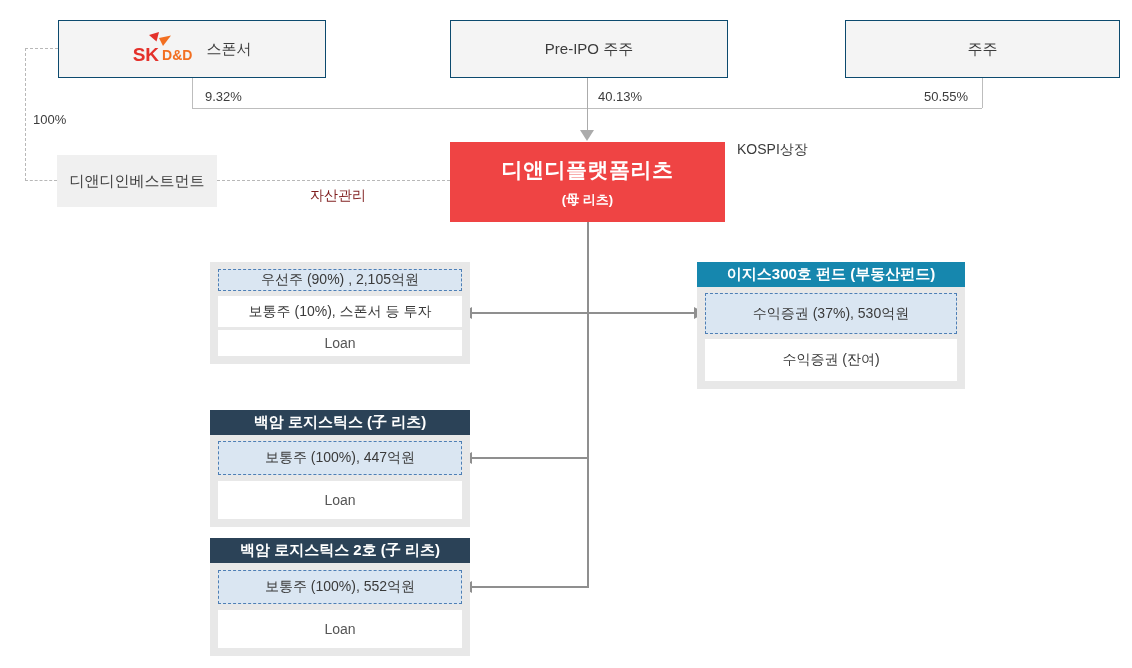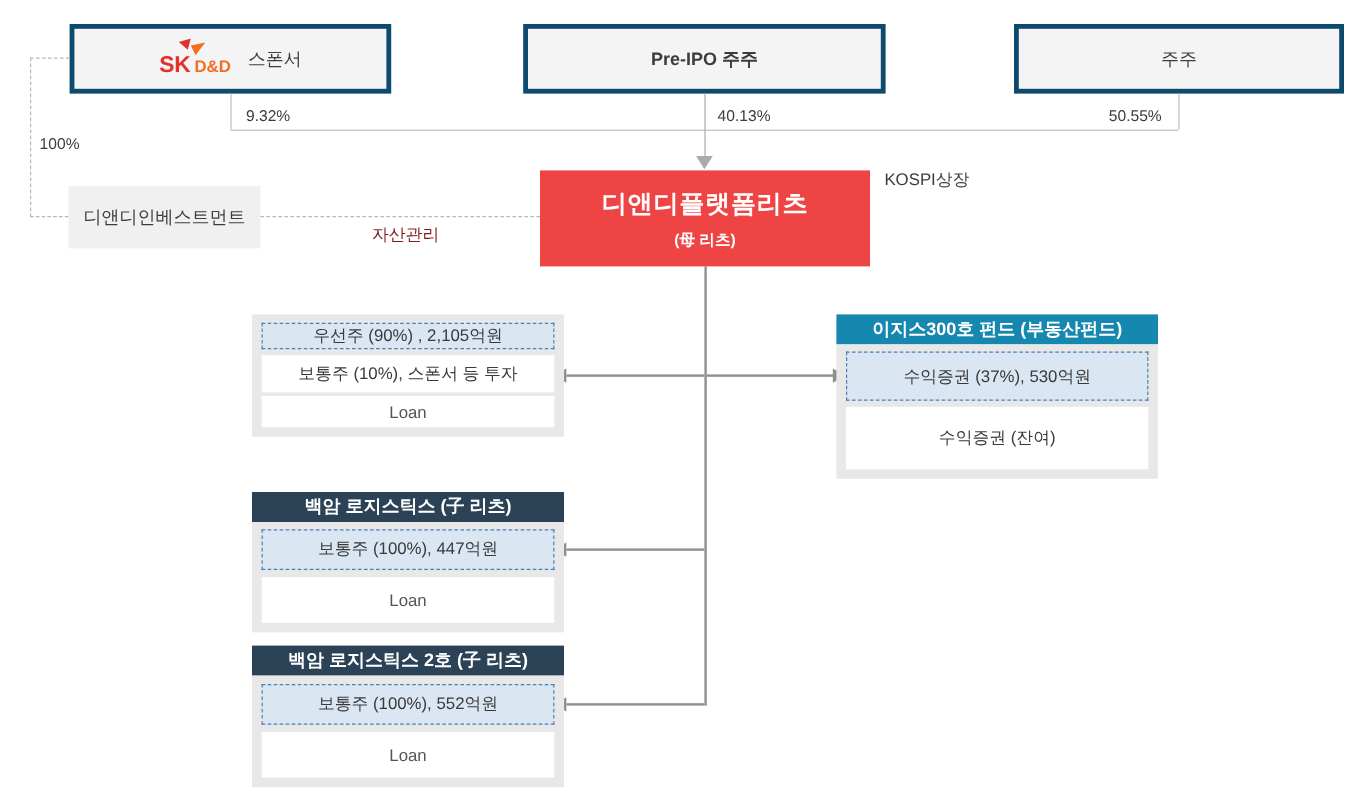--- a/index.html
+++ b/index.html
@@ -1,20 +1,20 @@
 <!DOCTYPE html>
 <html><head>
 <meta charset="utf-8">
 <style>
   html,body{margin:0;padding:0;background:#ffffff;}
   body{font-family:"Liberation Sans","DejaVu Sans",sans-serif;color:#3c3c3c;}
   .stage{position:relative;width:1132px;height:668px;background:#fff;overflow:hidden;}
 
   
-  .topbox{position:absolute;top:20px;height:58px;background:#f4f4f4;border:4px solid #0c4a6e;
+  .topbox{position:absolute;top:20px;height:58px;background:#f4f4f4;border:1px solid #0c4a6e;
           display:flex;align-items:center;justify-content:center;font-size:15px;color:#3c3c3c;box-sizing:border-box;}
   .pct{position:absolute;font-size:13px;color:#3c3c3c;}
 
   
   .hline{position:absolute;height:1px;background:#bdbdbd;}
   .vline{position:absolute;width:1px;background:#bdbdbd;}
   .dashed-h{position:absolute;height:0;border-top:1px dashed #b8b8b8;}
   .dashed-v{position:absolute;width:0;border-left:1px dashed #b8b8b8;}
   .spine-v{position:absolute;width:2px;background:#8f8f8f;}
   .spine-h{position:absolute;height:2px;background:#8f8f8f;}
@@ -60,21 +60,21 @@
       <svg class="sk-wing" width="24" height="15" viewBox="0 0 24 15">
         <polygon points="0,3 10,0 7.5,9.5" fill="#e4312b"></polygon>
         <polygon points="10,6 22,3.5 14,14" fill="#f26f21"></polygon>
       </svg>
       <span class="sk-red">SK</span>
       <span class="sk-orange">D&amp;D</span>
     </span>
     <span>스폰서</span>
   </div>
 
-  <div class="topbox" style="left:436px;width:302px;font-weight:bold;">
+  <div class="topbox" style="left:450px;width:278px;">
     <span>Pre-IPO 주주</span>
   </div>
 
   <div class="topbox" style="left:845px;width:275px;">
     <span>주주</span>
   </div>
 
   <div class="vline" style="left:192px;top:78px;height:30px;"></div>
   <div class="vline" style="left:982px;top:78px;height:30px;"></div>
   <div class="hline" style="left:192px;top:108px;width:790px;"></div>
@@ -134,17 +134,17 @@
     <div class="body">
       <div class="row hl" style="height:34px;">보통주 (100%), 552억원</div>
       <div class="row" style="height:38px;margin-top:6px;color:#555;">Loan</div>
     </div>
   </div>
 
   <div class="card" style="left:697px;top:262px;width:268px;">
     <div class="hdr hdr-teal">이지스300호 펀드 (부동산펀드)</div>
     <div class="body" style="padding:6px 8px 8px 8px;">
       <div class="row hl" style="height:41px;">수익증권 (37%), 530억원</div>
-      <div class="row" style="height:52px;margin-top:5px;">수익증권 (잔여)</div>
+      <div class="row" style="height:42px;margin-top:5px;">수익증권 (잔여)</div>
     </div>
   </div>
 
 </div>
 
 </body></html>

